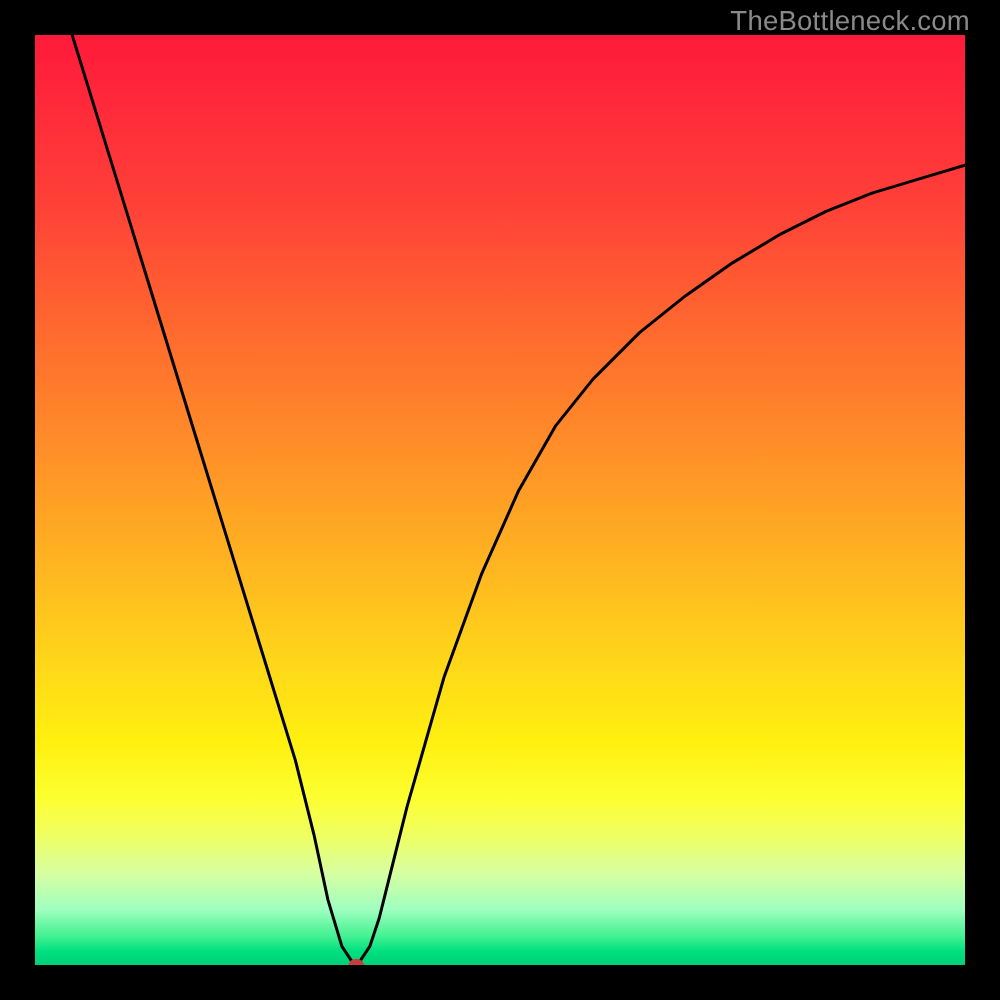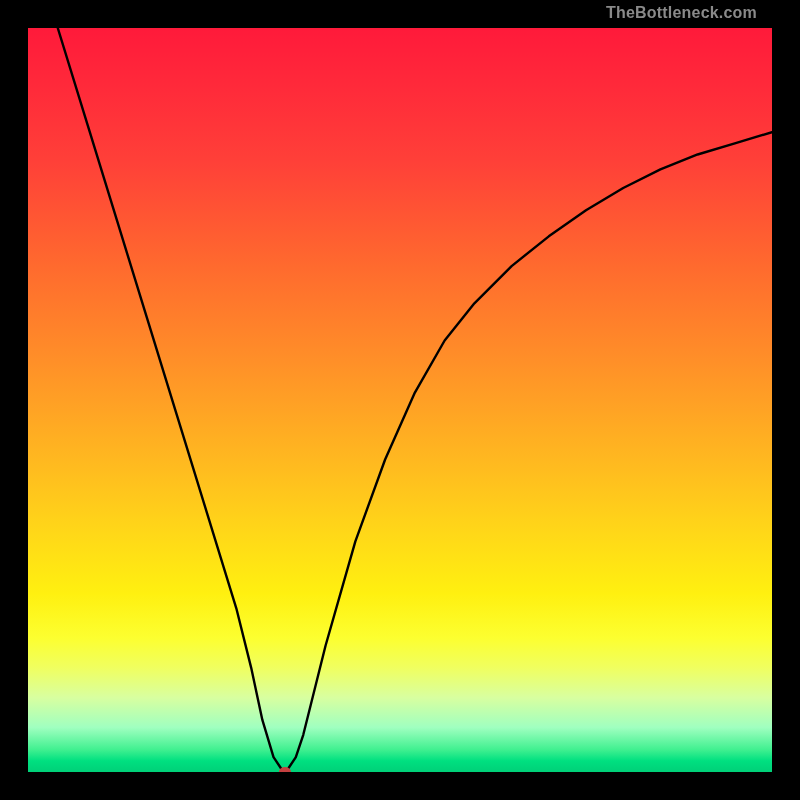--- a/index.html
+++ b/index.html
@@ -20,21 +20,21 @@
       #f0ff60 86%,
       #d8ffa0 90%,
       #a0ffc0 94%,
       #40f090 97%,
       #00e080 98.5%,
       #00d078 100%
     );
   }
   .curve { position: absolute; top: 0; left: 0; }
   .dot { position: absolute; width: 12px; height: 10px; background: #c44040; border-radius: 50%; transform: translate(-50%, -50%); }
-  .watermark { position: absolute; top: 4px; right: 43px; color: #8a8a8a; font-size: 16px; font-weight: 700; letter-spacing: 0.2px; }
+  .watermark { position: absolute; top: 4px; right: 24px; color: #8a8a8a; font-size: 22px; font-weight: 400; letter-spacing: 0.2px; }
 </style>
 </head>
 <body>
 
 <div class="frame">
   <div class="plot-area">
     <div class="gradient"></div>
     <svg class="curve" width="744" height="744" viewBox="0 0 744 744">
       <path id="curve-path" fill="none" stroke="#000" stroke-width="2.4" stroke-linecap="round" stroke-linejoin="round" d="M29.76 0.00 L59.52 96.72 L89.28 193.44 L119.04 290.16 L148.80 386.88 L178.56 483.60 L208.32 580.32 L223.20 639.84 L234.36 691.92 L245.52 729.12 L252.96 740.28 L256.68 744.00 L260.40 740.28 L267.84 729.12 L275.28 706.80 L282.72 677.04 L297.60 617.52 L327.36 513.36 L357.12 431.52 L386.88 364.56 L416.64 312.48 L446.40 275.28 L483.60 238.08 L520.80 208.32 L558.00 182.28 L595.20 159.96 L632.40 141.36 L669.60 126.48 L706.80 115.32 L744.00 104.16"></path>
     </svg>

